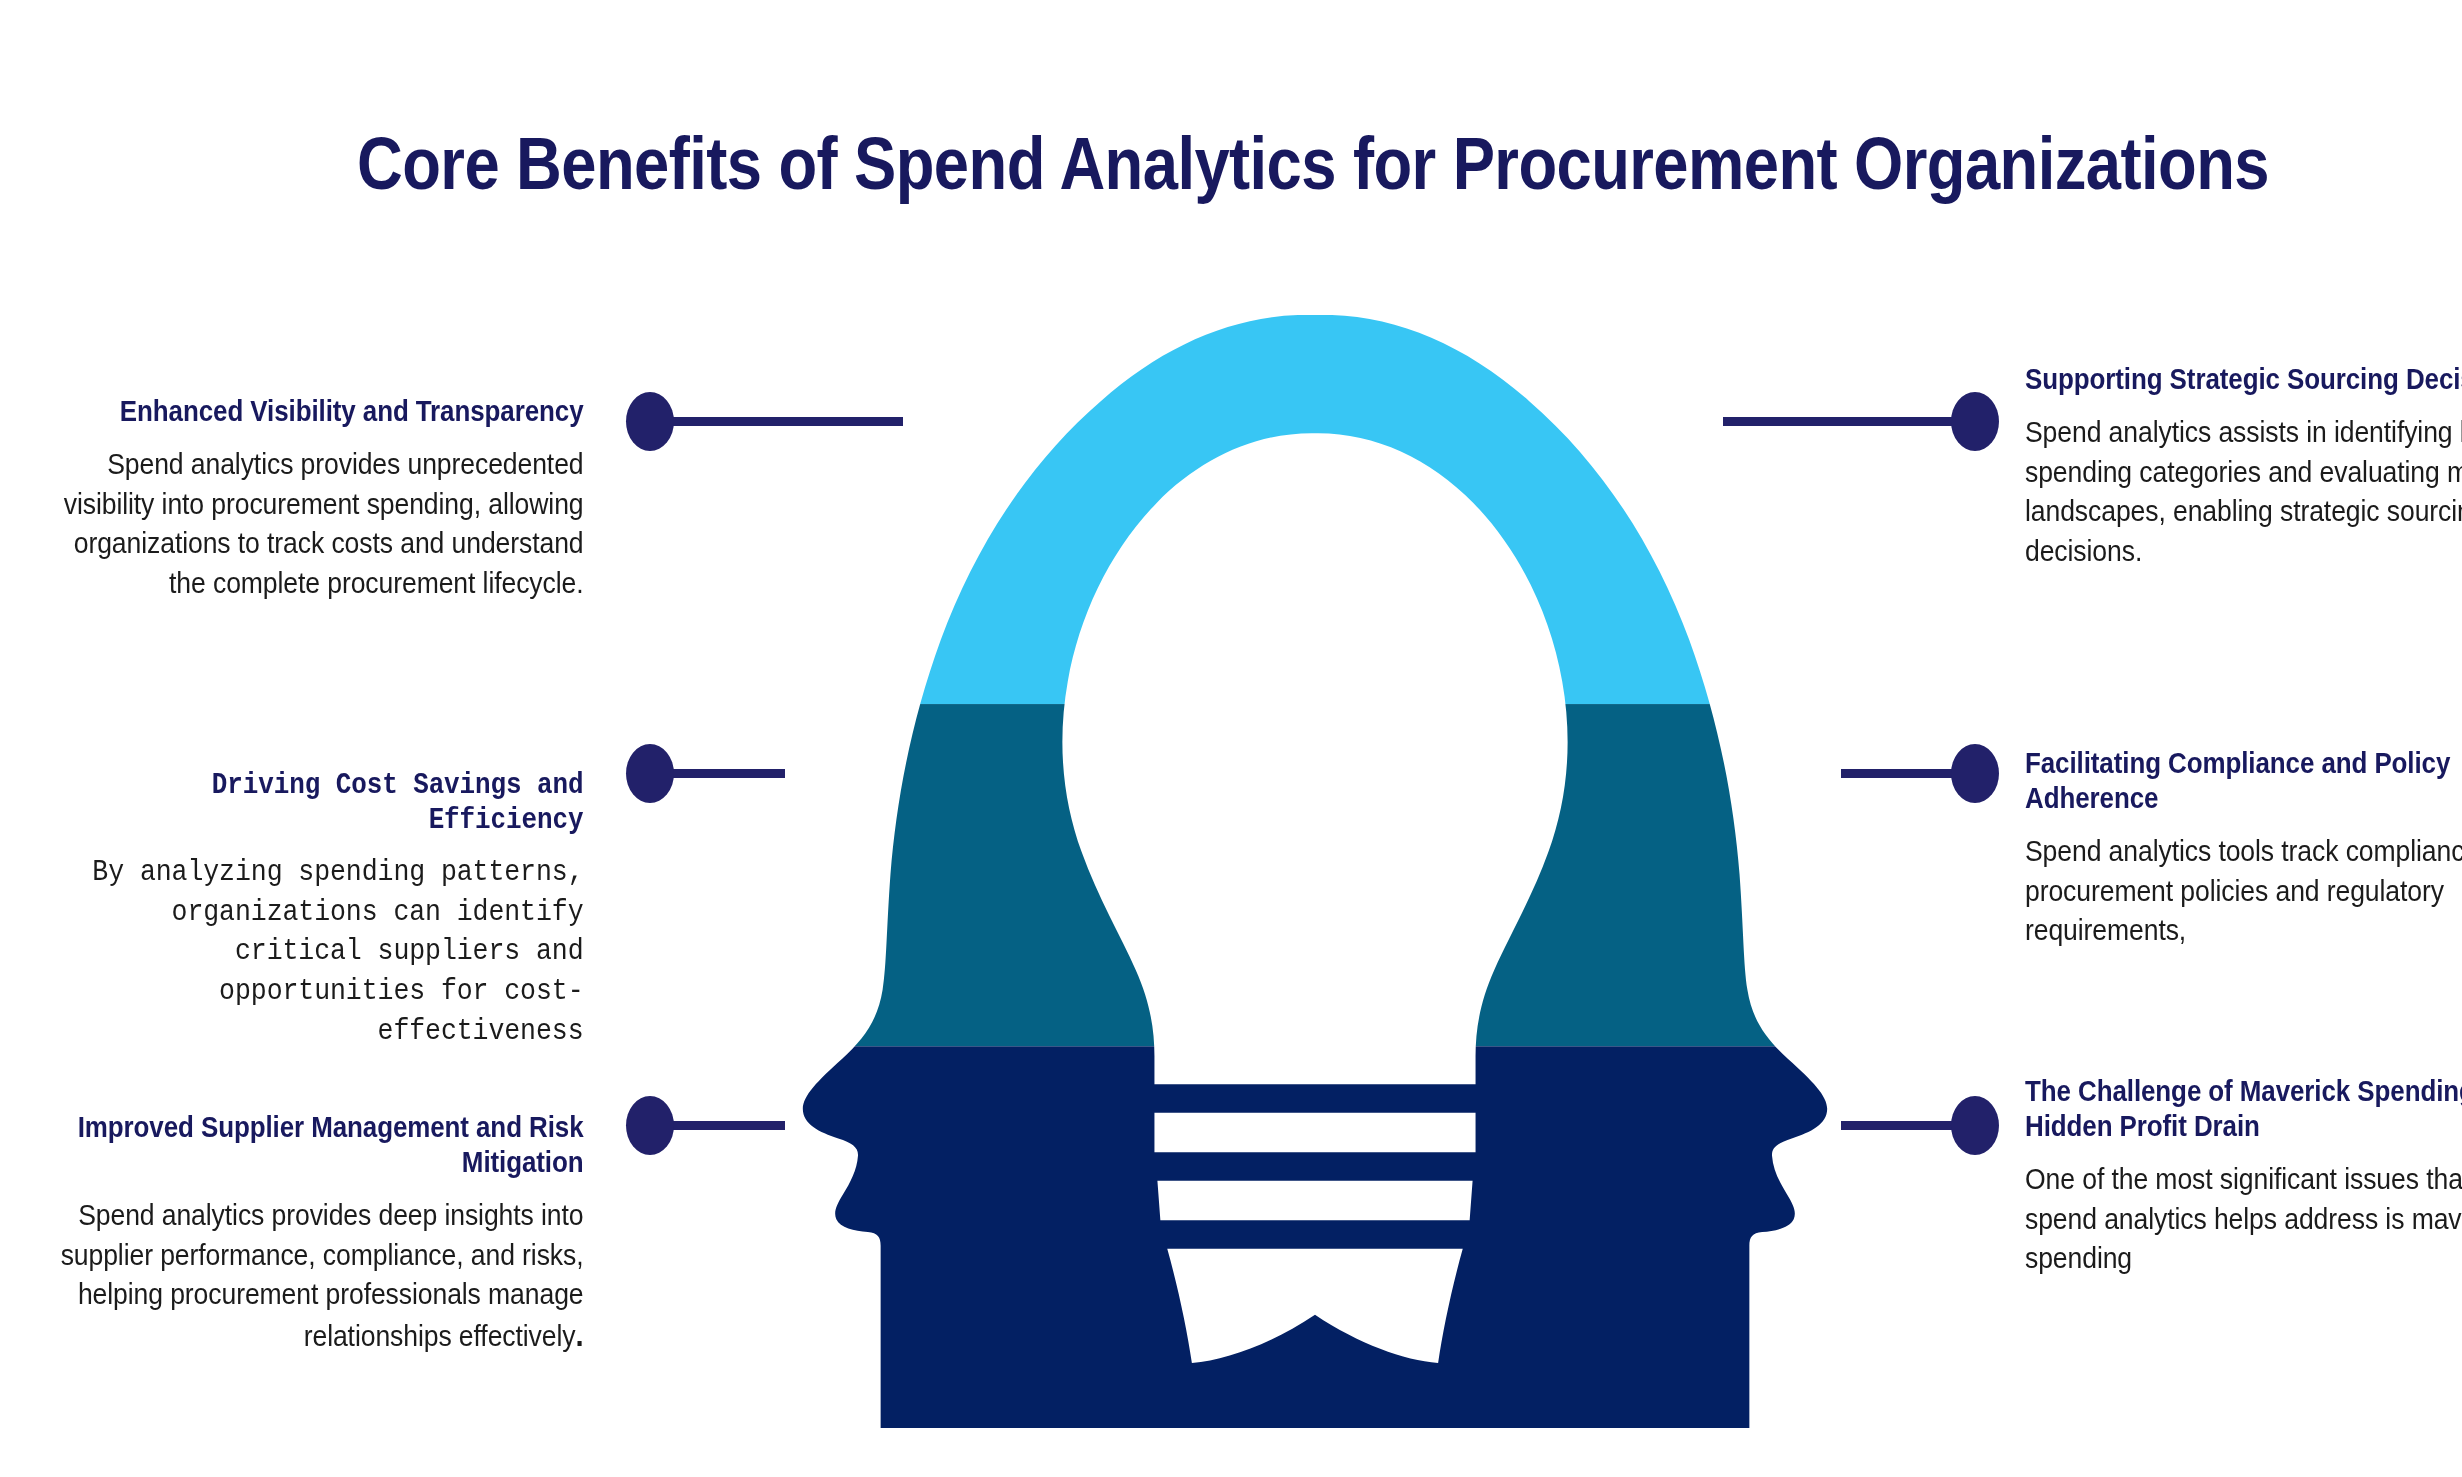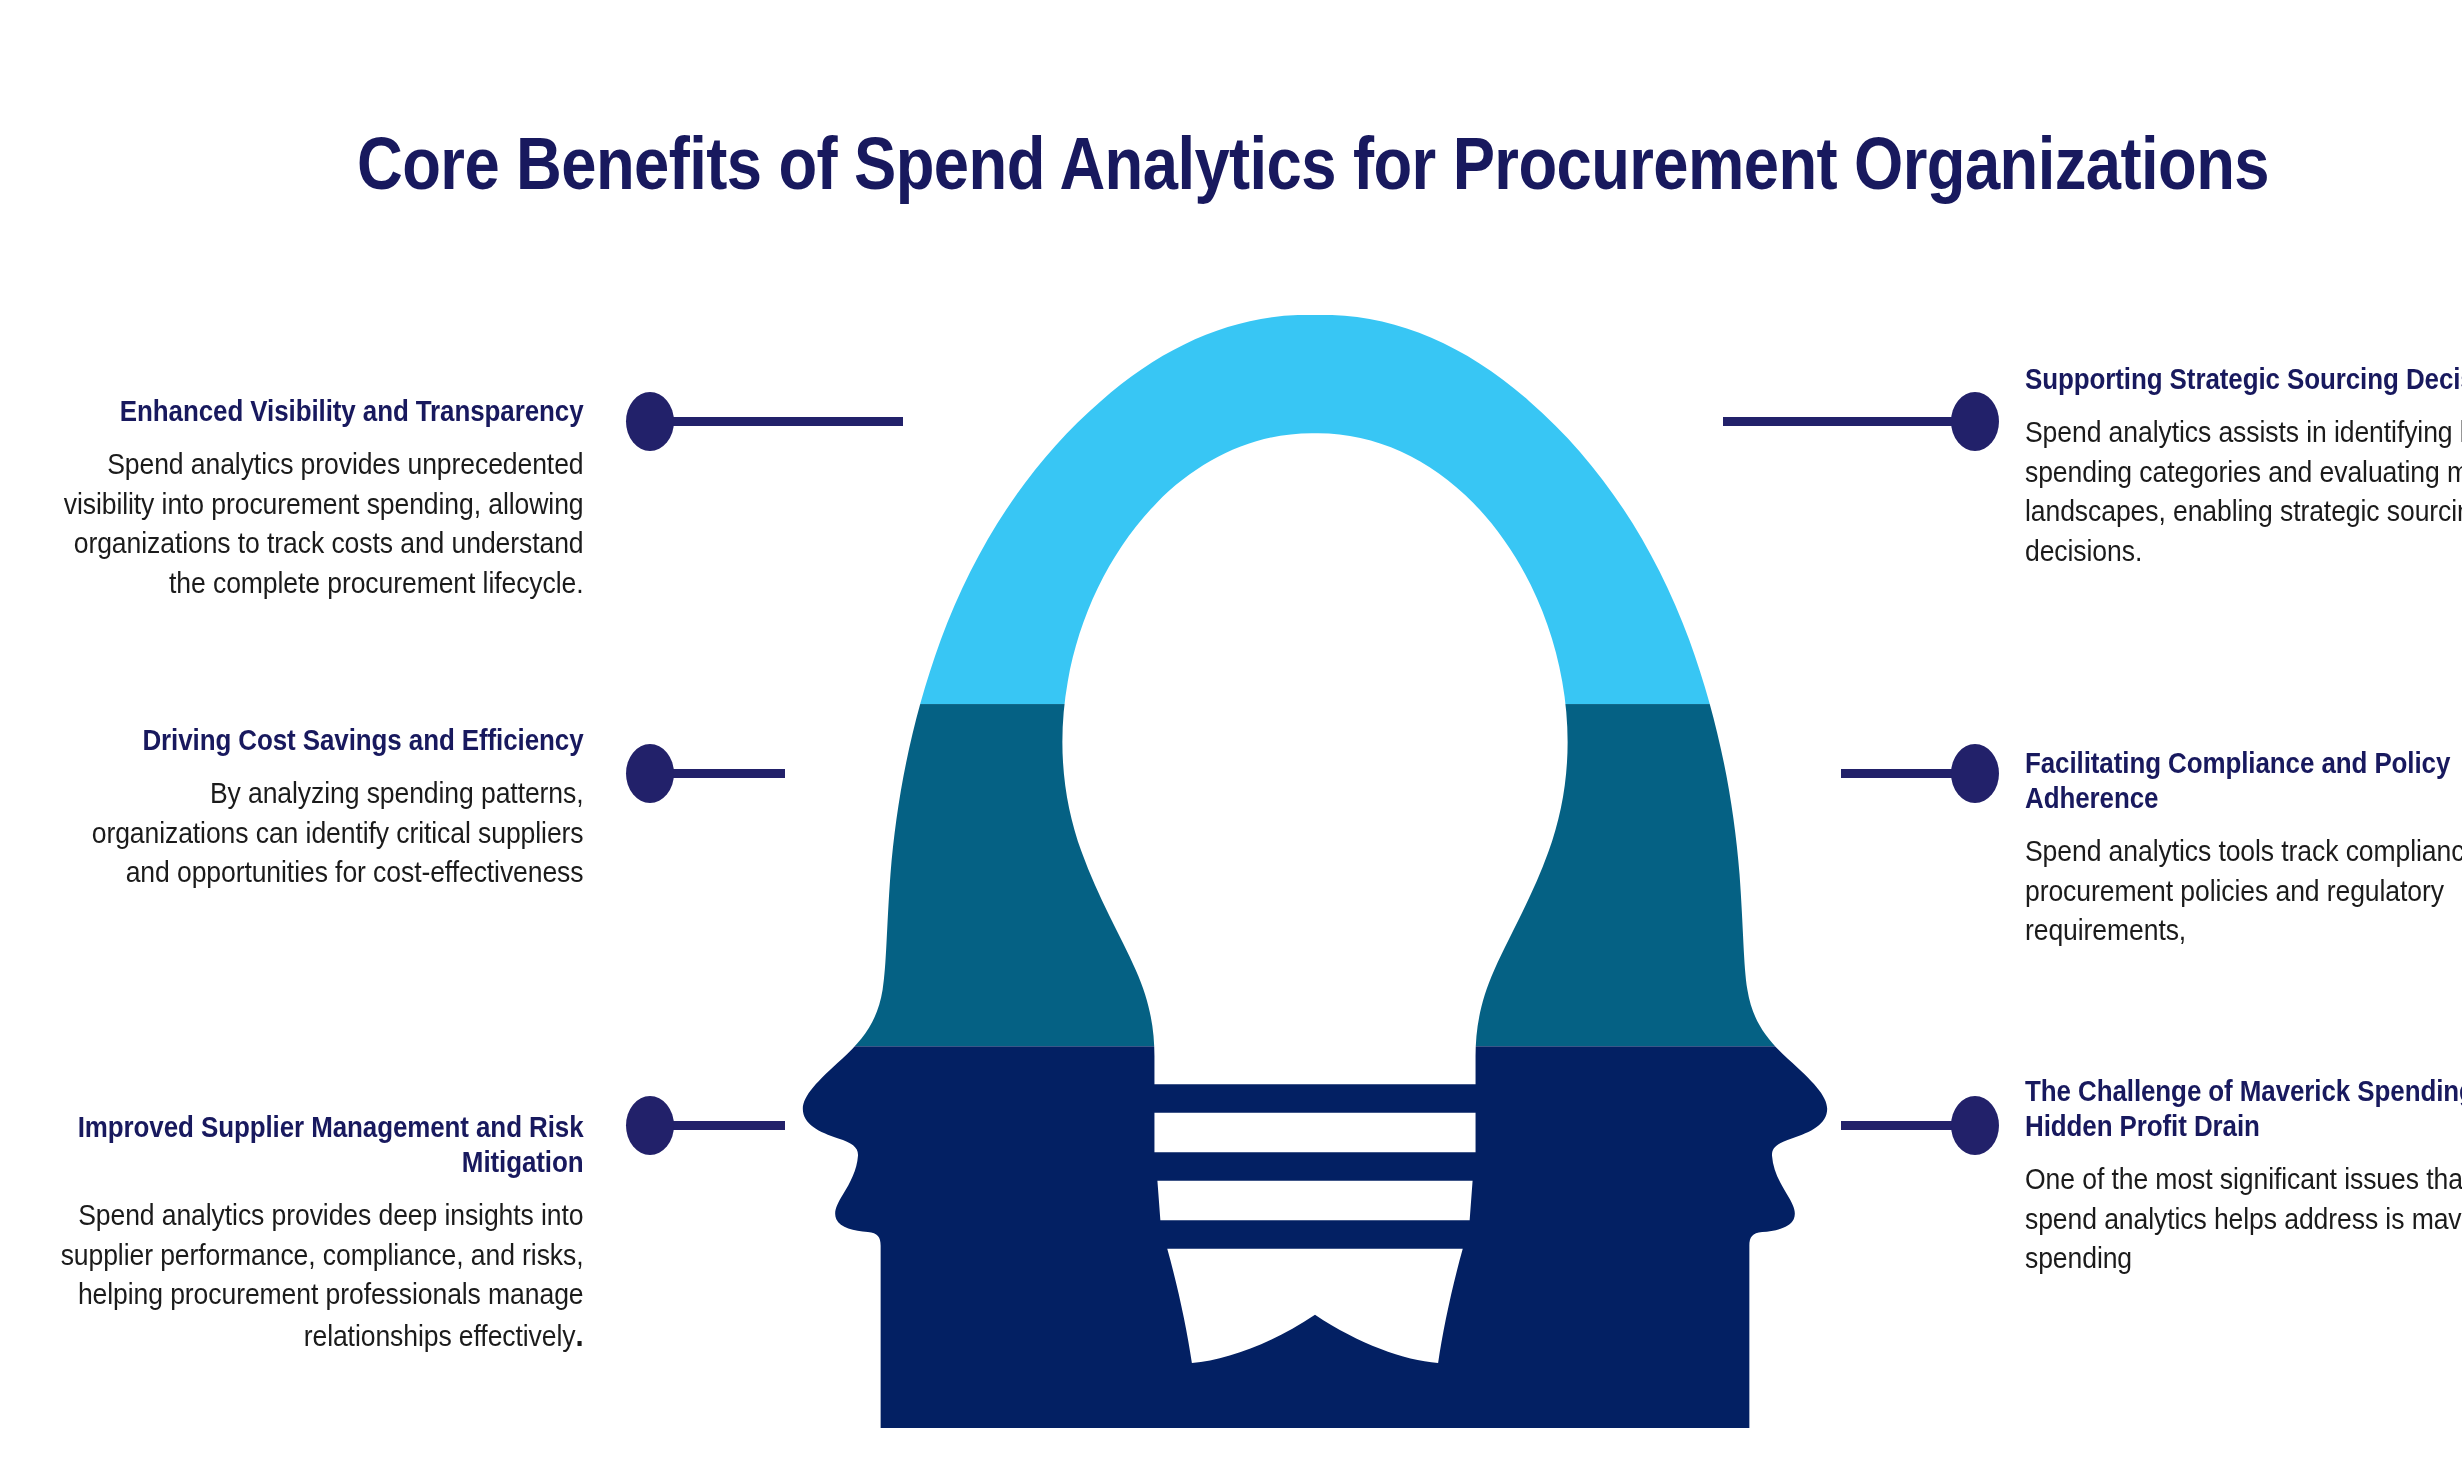--- a/index.html
+++ b/index.html
@@ -50,21 +50,21 @@
   #col-left .blk-head{ text-align:right; transform-origin:right top; }
   #col-left .blk-body{ text-align:right; transform-origin:right top; }
   #col-right .blk-head{ text-align:left;  transform-origin:left top; }
   #col-right .blk-body{ text-align:left;  transform-origin:left top; }
 
   #col-left  .block{ padding-right:29.5px; }
   #col-right .block{ padding-left:0px; }
 
   
   #lb0{ top:394px;  right:0; width:613px;margin-left:48px; }
-  #lb1{ top:723px; right:0; width:613px; }
+  #lb1{ top:768px; right:0; width:613px;font-family:Liberation Mono, monospace; }
   #lb2{ top:1110px; right:0; width:613px; }
   
   #rb0{ top:362px;  left:0;  width:571px; }
   #rb1{ top:746px; left:0;  width:571px; }
   #rb2{ top:1074px; left:0;  width:571px; }
 
   .body-gap{ height:12.8px; }
 
   .trailing-dot{ font-weight:700; font-size:32.5px; }
 

